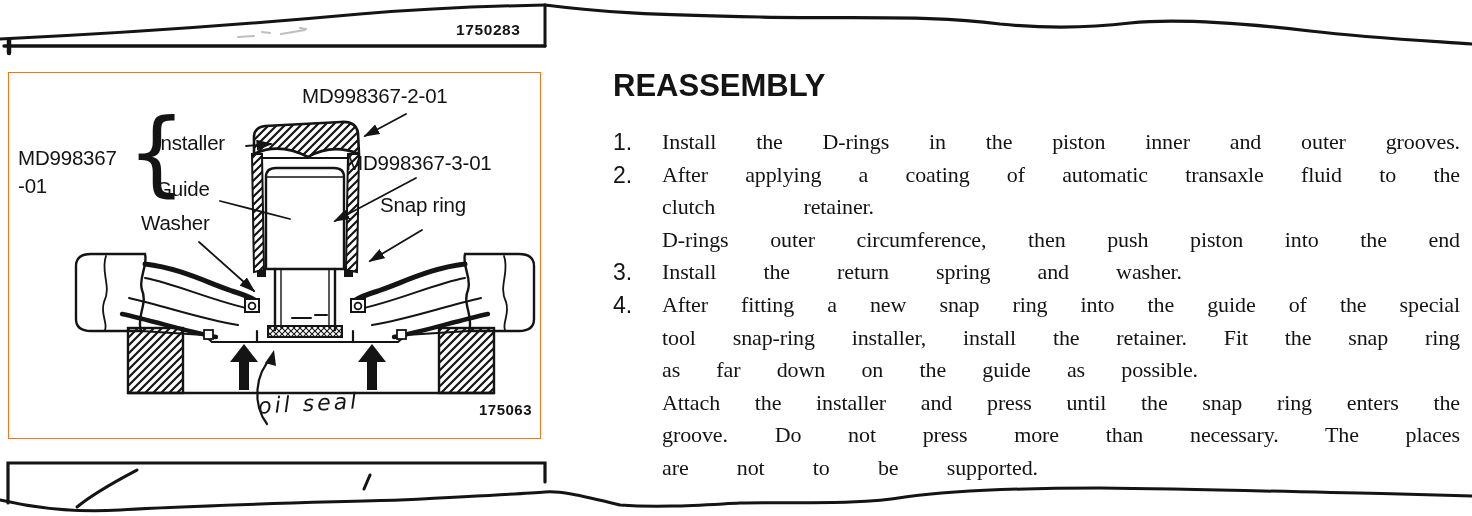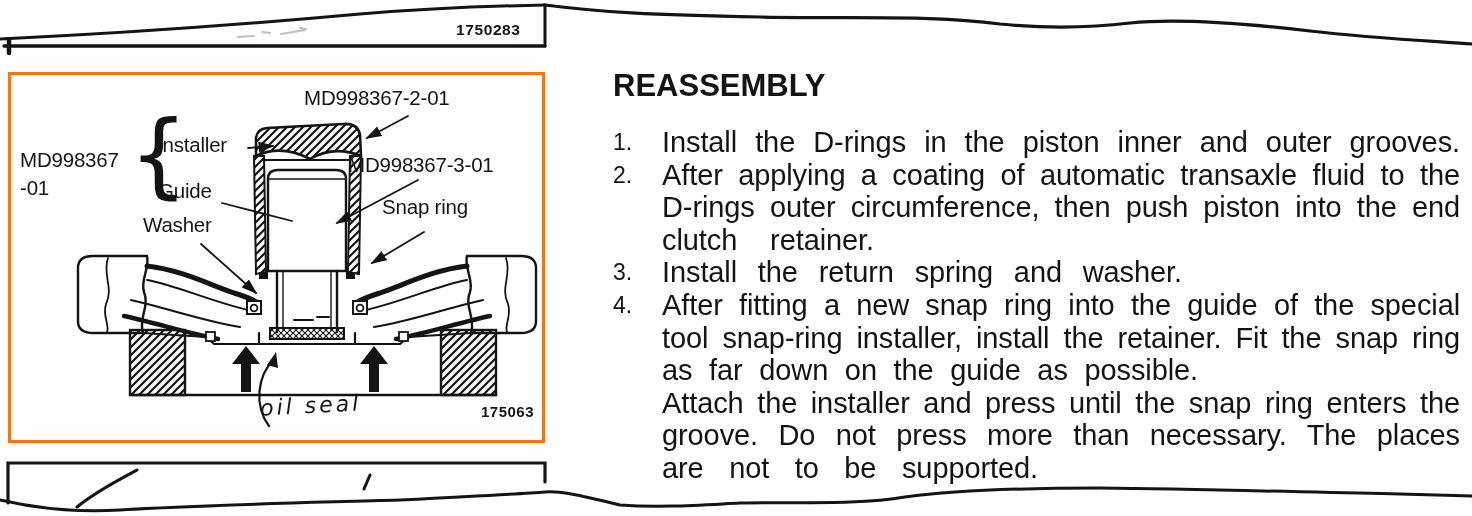--- a/index.html
+++ b/index.html
@@ -2,21 +2,21 @@
 <html><head>
 <meta charset="utf-8">
 <style>
   html,body{margin:0;padding:0;background:#fff;}
   .page{position:relative;width:1472px;height:516px;background:#ffffff;overflow:hidden;
         font-family:"Liberation Sans",sans-serif;color:#141414;}
   .art{position:absolute;left:0;top:0;}
   .top-fignum{position:absolute;left:456px;top:21px;font-size:15.5px;font-weight:bold;letter-spacing:.6px;}
 
   
-  .figure{position:absolute;left:8px;top:72px;width:531px;height:365px;border:3px solid #f97316;background:#fff;}
+  .figure{position:absolute;left:8px;top:72px;width:531px;height:365px;border:1px solid #f97316;background:#fff;}
   .figure svg{position:absolute;left:0;top:0;}
   .fl{position:absolute;font-size:20.5px;letter-spacing:-.2px;white-space:nowrap;line-height:1.15;}
   .l-tip{left:293px;top:11px;}
   .l-set{left:9px;top:73px;}
   .l-set2{left:9px;top:101px;}
   .l-brace{left:118px;top:34px;font-size:93px;line-height:92px;font-weight:400;
            font-family:"DejaVu Sans",sans-serif;letter-spacing:0;}
   .l-installer{left:146px;top:58px;}
   .l-guide{left:147px;top:104px;}
   .l-washer{left:132px;top:138px;}
@@ -25,22 +25,22 @@
   .l-oil{left:249px;top:318px;font-style:italic;font-size:22px;letter-spacing:3px;
          transform:rotate(-3deg);font-family:"DejaVu Sans",sans-serif;}
   .l-fignum{left:470px;top:328px;font-size:15px;font-weight:bold;letter-spacing:.5px;}
 
   
   .textcol{position:absolute;left:613px;top:68px;width:852px;}
   .textcol h1{font-size:31px;margin:0 0 22px 0;font-weight:bold;letter-spacing:0;}
   .row{display:flex;align-items:flex-start;}
   .num{width:49px;flex:0 0 49px;font-size:23px;line-height:32.6px;}
   .content{width:803px;}
-  .line{font-size:29px;line-height:32.6px;letter-spacing:-.1px;
-        text-align:justify;text-align-last:justify;-moz-text-align-last:justify;}
+  .line{font-size:22px;line-height:32.6px;letter-spacing:-.1px;
+        text-align:justify;text-align-last:justify;font-family:Liberation Serif, serif;-moz-text-align-last:justify;}
 </style>
 </head>
 <body>
 
 <div class="page">
 
   <svg class="art" width="1472" height="516" viewBox="0 0 1472 516">
     <g stroke="#141414" fill="none" stroke-linecap="round">
 
       <path d="M4,46 H545" stroke-width="3.4"></path>
@@ -169,22 +169,22 @@
         <div class="row">
           <div class="num">1.</div>
           <div class="content">
             <div class="line" style="width: 798px;">Install the D-rings in the piston inner and outer grooves.</div>
           </div>
         </div>
         <div class="row">
           <div class="num">2.</div>
           <div class="content">
             <div class="line" style="width: 798px;">After applying a coating of automatic transaxle fluid to the</div>
+            <div class="line" style="width: 212px;">clutch retainer.</div>
             <div class="line" style="width: 798px;">D-rings outer circumference, then push piston into the end</div>
-            <div class="line" style="width: 212px;">clutch retainer.</div>
           </div>
         </div>
         <div class="row">
           <div class="num">3.</div>
           <div class="content">
             <div class="line" style="width: 520px;">Install the return spring and washer.</div>
           </div>
         </div>
         <div class="row">
           <div class="num">4.</div>

